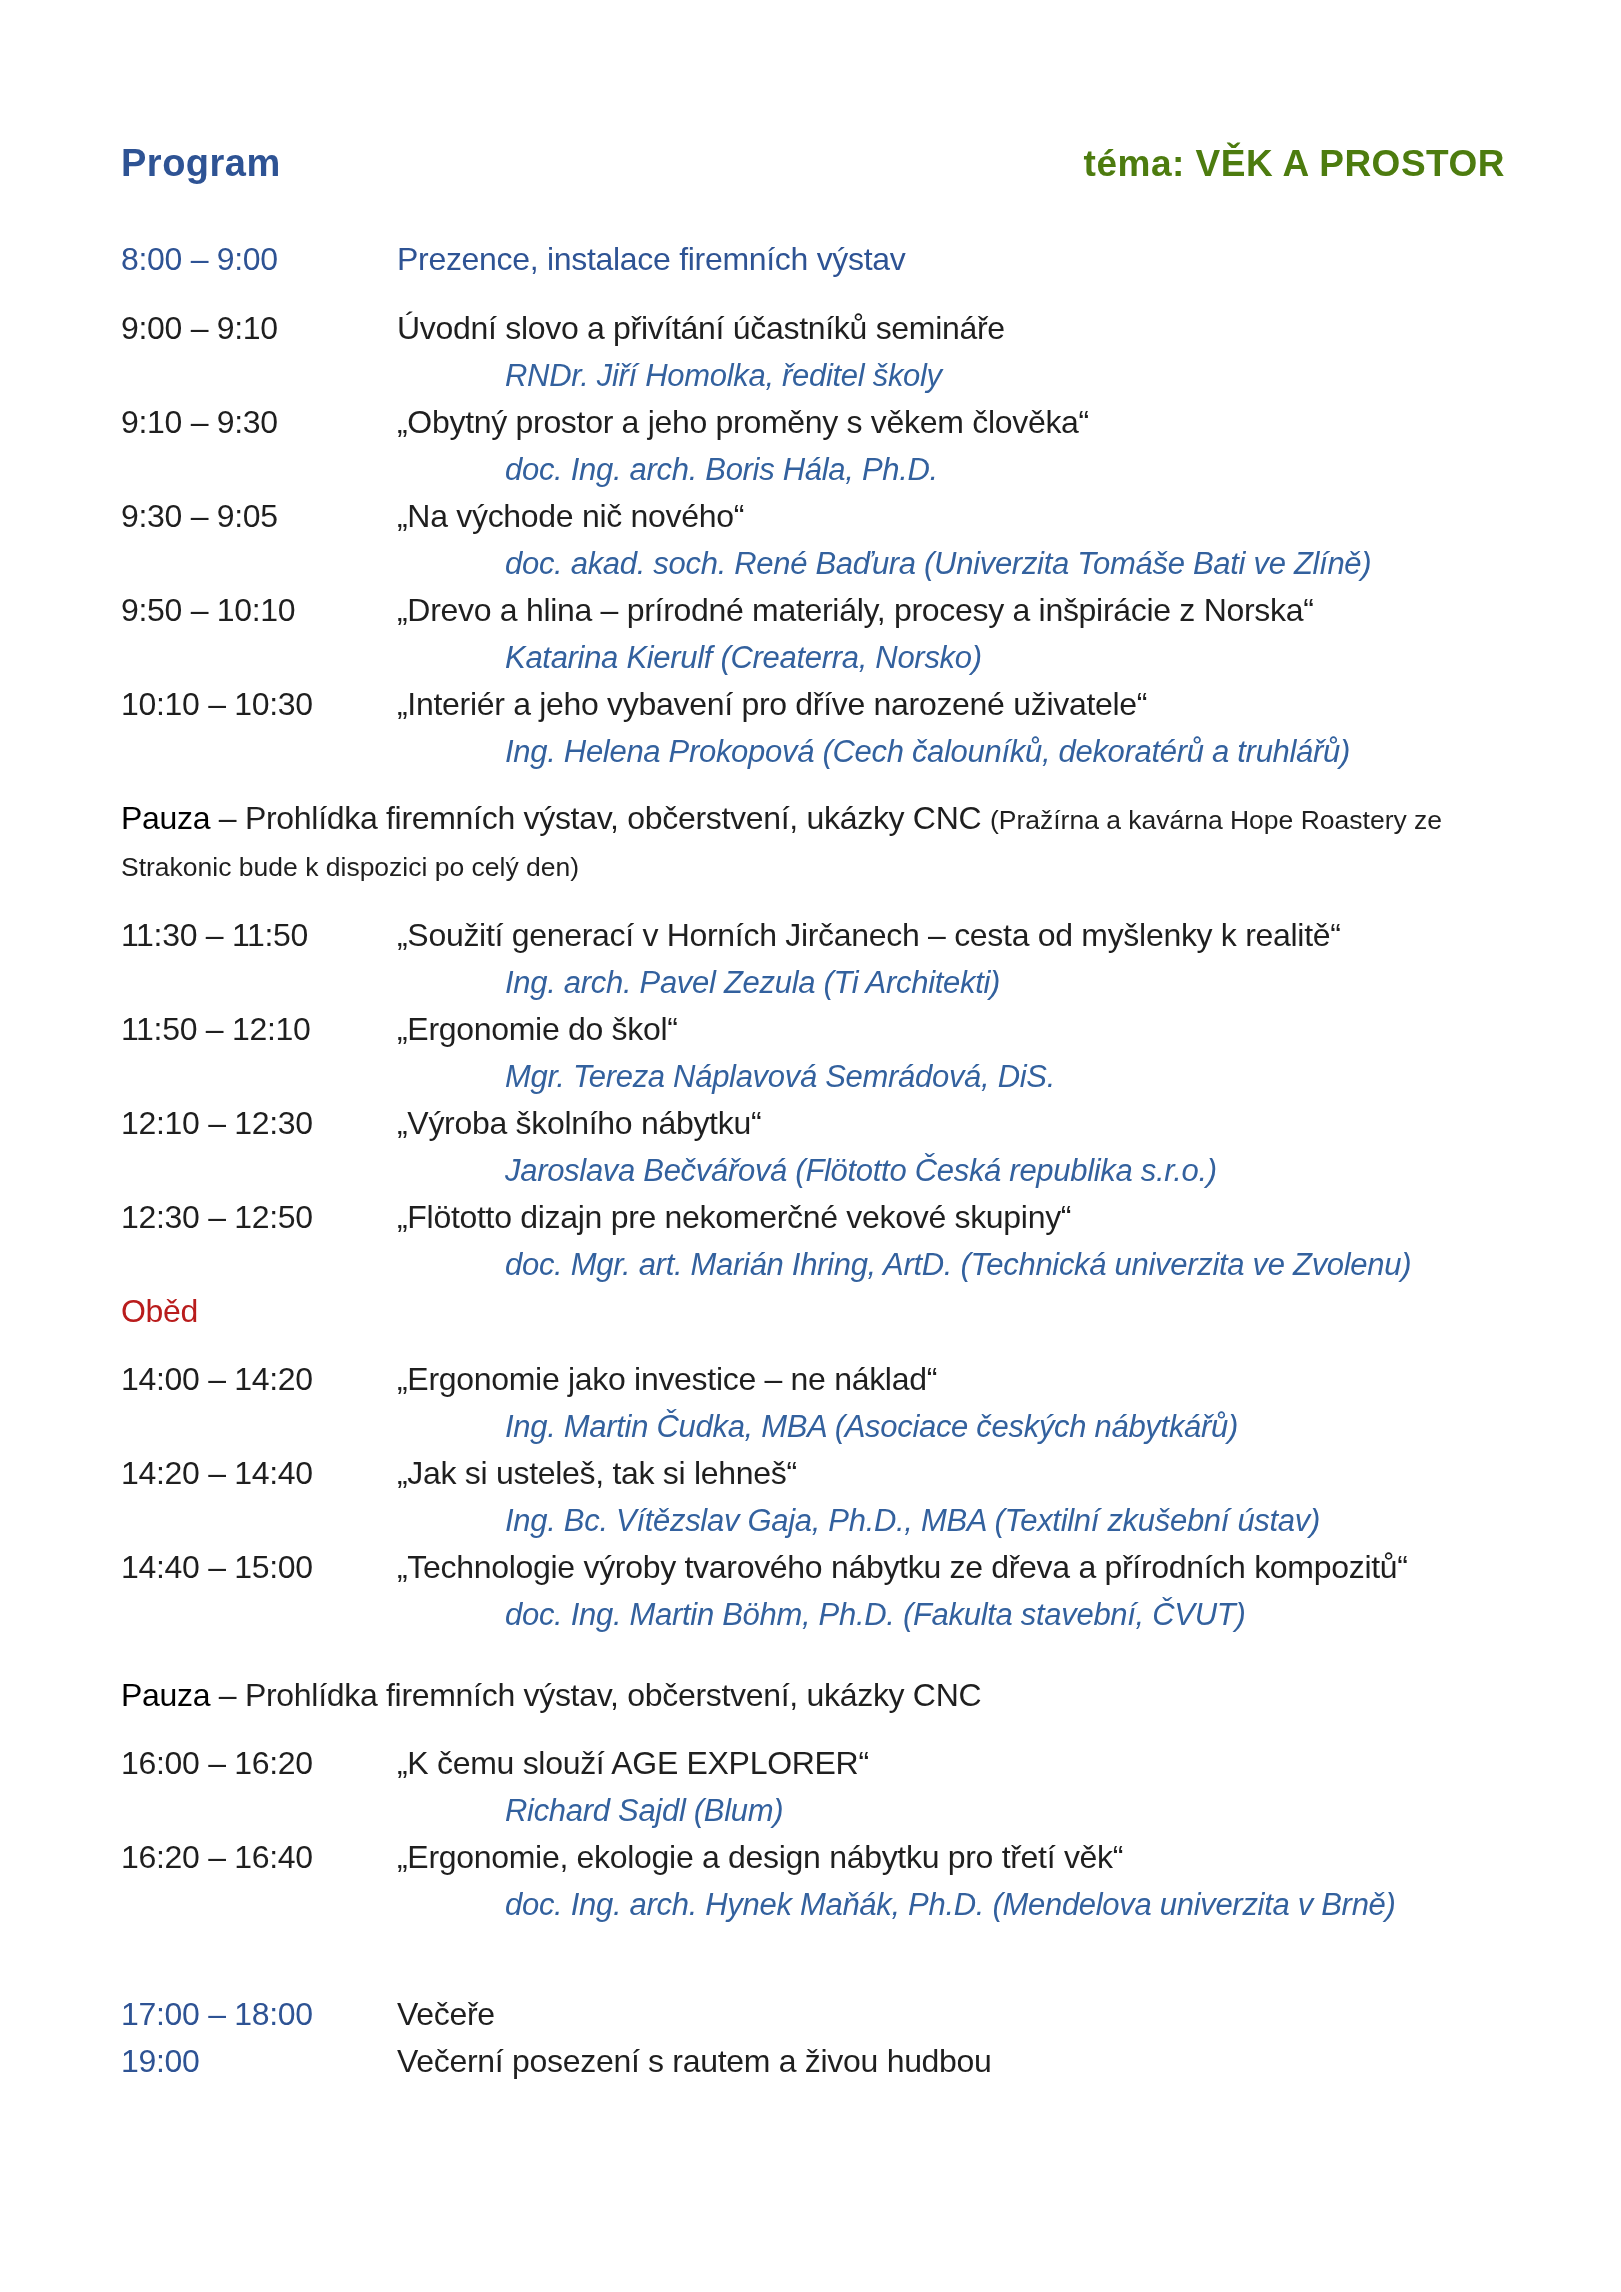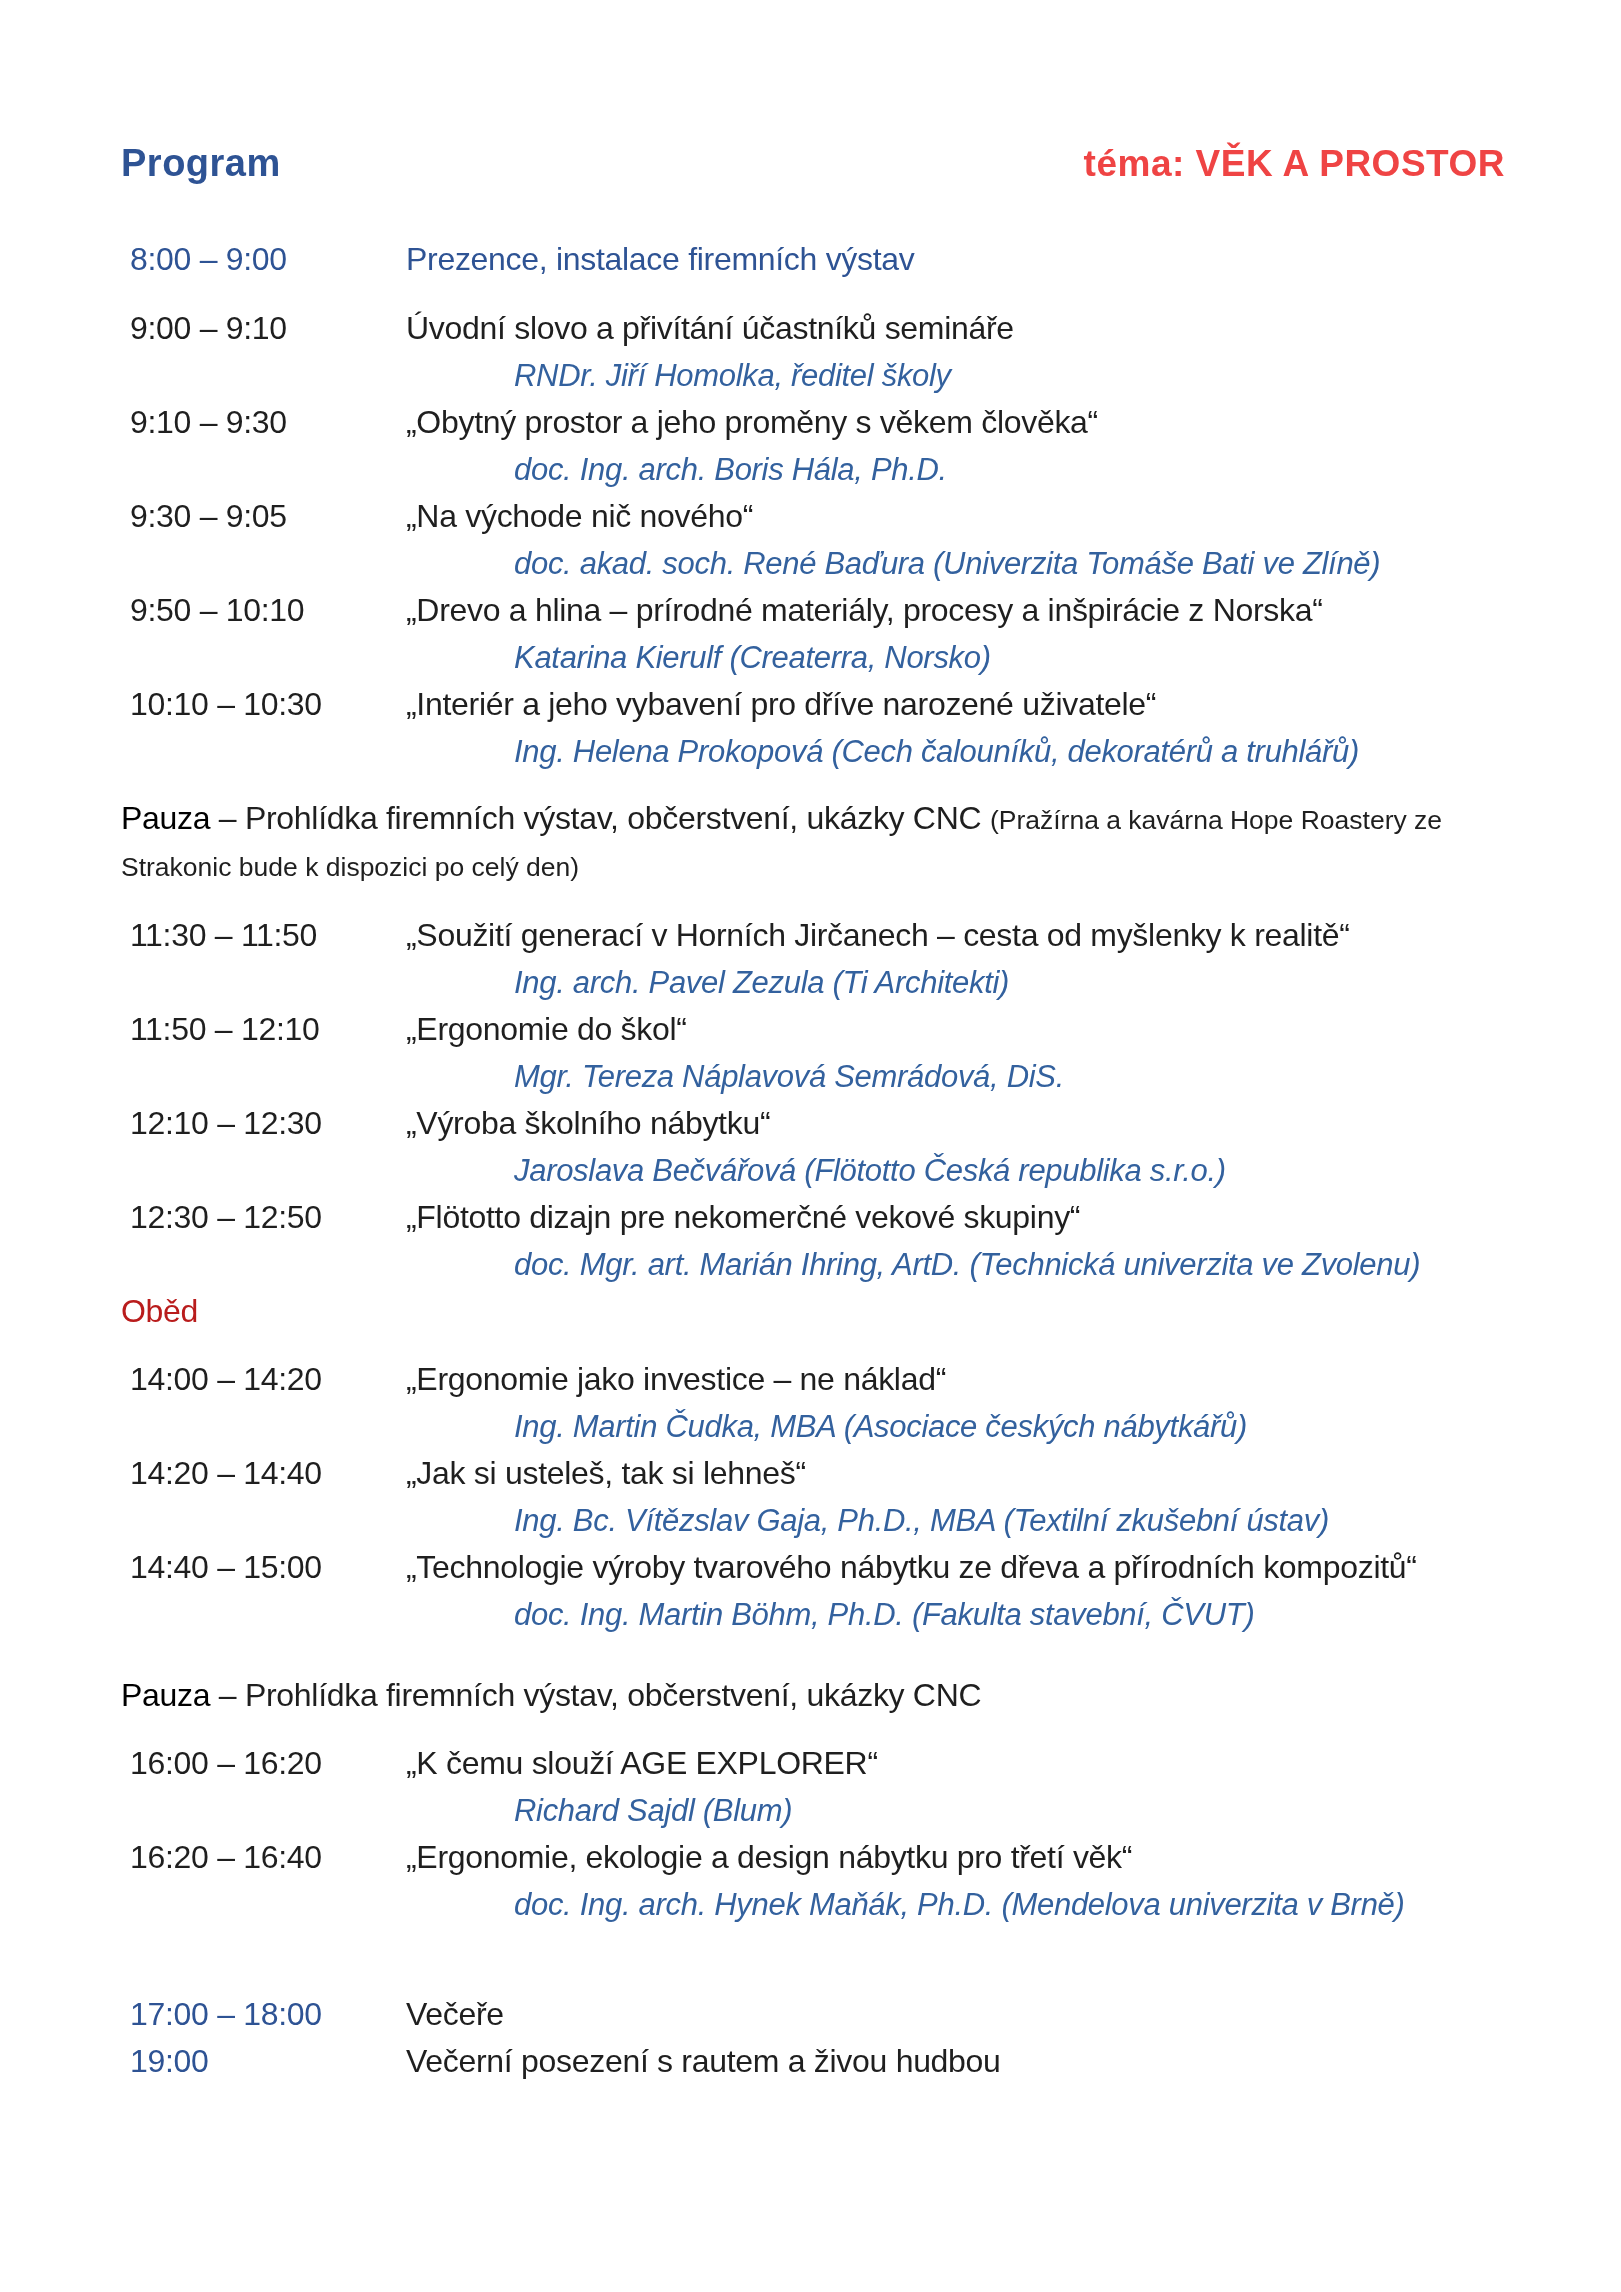--- a/index.html
+++ b/index.html
@@ -32,35 +32,34 @@
     margin: 0;
     font-size: 38px;
     font-weight: 700;
     letter-spacing: 0.5px;
     color: #2e5394;
   }
   .doc-theme {
     font-size: 37px;
     font-weight: 700;
     letter-spacing: 0.5px;
-    color: #ef4444;
+    color: #4d7c0f;
   }
   
   .schedule {
     margin-top: 51px;
   }
   .group { margin-top: 21.6px; }
   .group:first-child { margin-top: 0; }
   .group:nth-child(6) { margin-top: 35px; }  
   .group:nth-child(8) { margin-top: 63px; }  
 
   .session {
     display: flex;
     align-items: flex-start;
-    margin-left: 9px;
   }
   .time {
     flex: 0 0 276px;
     font-size: 32px;
     line-height: 47px;
     letter-spacing: -0.3px;
     white-space: nowrap;
   }
   .time.accent { color: #2e5394; }
   .content { flex: 1 1 auto; min-width: 0; }

